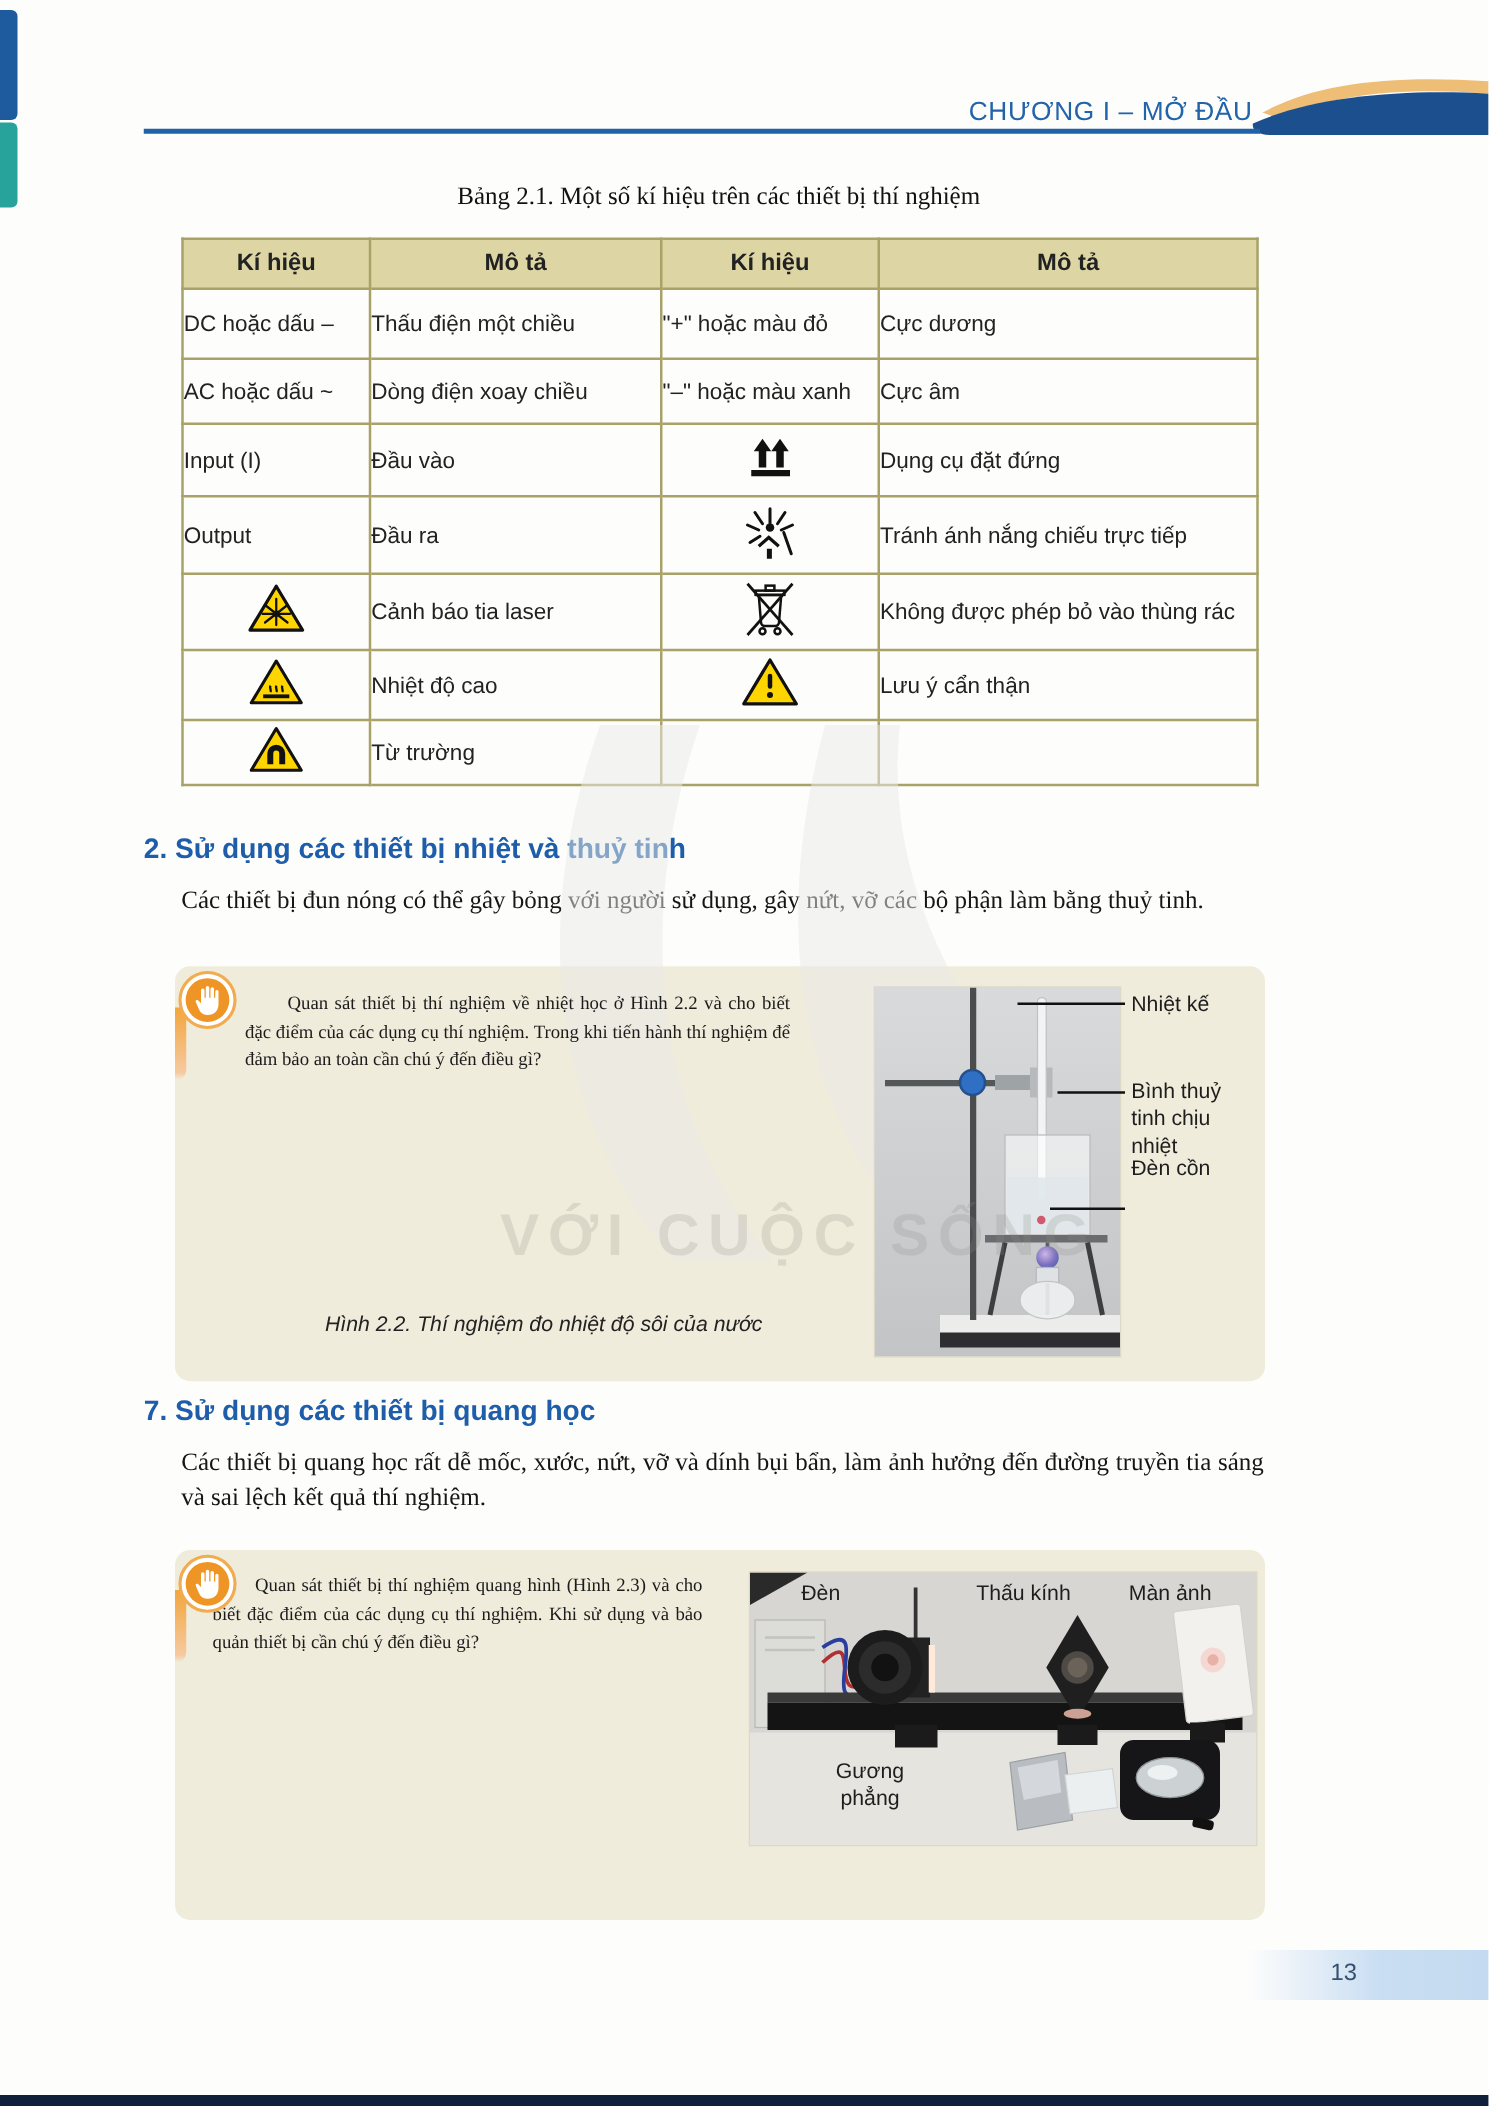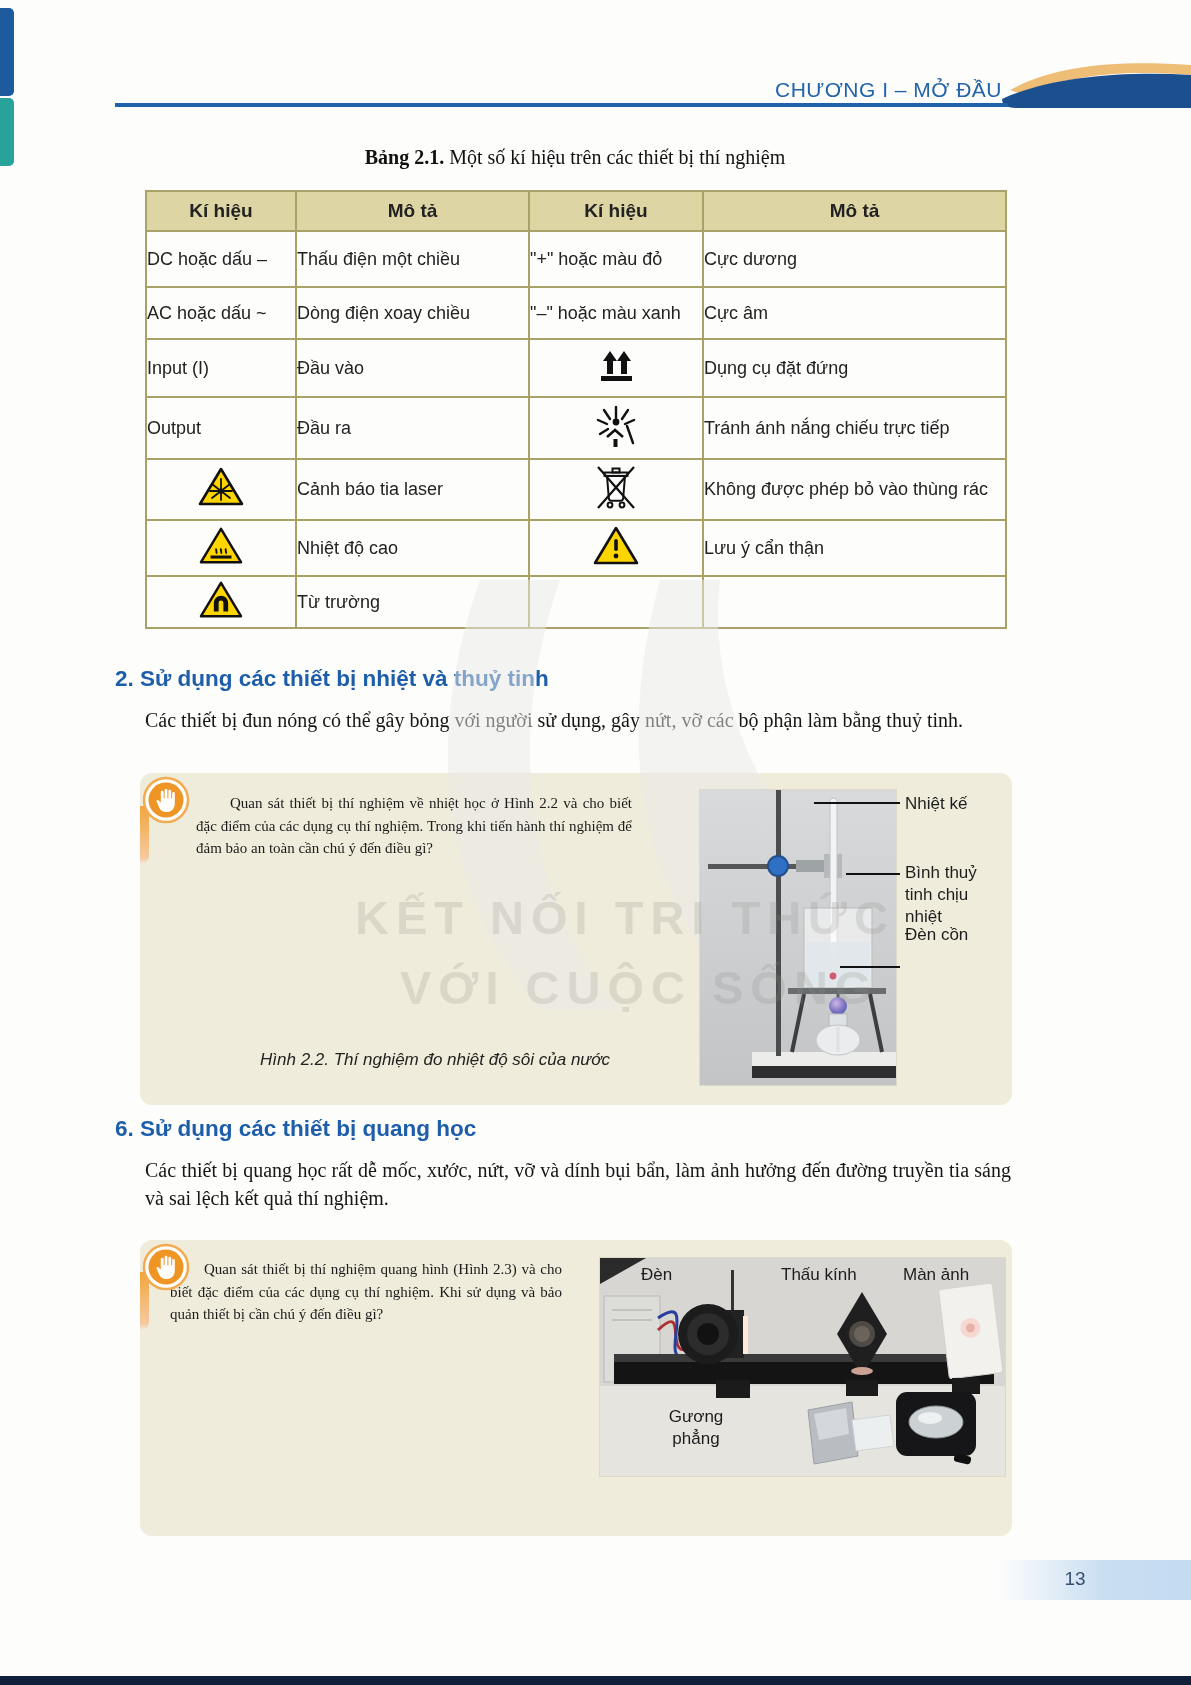--- a/index.html
+++ b/index.html
@@ -10,21 +10,21 @@
   .edge-tab.blue{top:8px;height:88px;background:#1d5a9e;}
   .edge-tab.teal{top:98px;height:68px;background:#27a39c;}
   
   .chapter{position:absolute;left:620px;top:78px;width:382px;text-align:right;
            font-size:21px;letter-spacing:.5px;color:#2263a9;font-weight:400;}
   .swoosh{position:absolute;left:1002px;top:60px;width:189px;height:48px;}
   .rule{position:absolute;left:115px;top:103px;width:893px;height:4px;background:#2062a8;}
   
   .tbl-title{position:absolute;left:145px;top:146px;width:860px;text-align:center;
              font-family:"Liberation Serif",serif;font-size:20px;color:#111;}
-  .tbl-title b{font-weight:700;}
+  .tbl-title b{font-weight:400;}
   
   .tbl{position:absolute;left:145px;top:190px;width:860px;border-collapse:collapse;table-layout:fixed;}
   .tbl th,.tbl td{border:2px solid #a9a268;font-size:18px;padding:2px 0;vertical-align:middle;}
   .tbl th{background:#ddd6a4;font-weight:700;font-size:19px;text-align:center;height:34px;color:#222;}
   .tbl td{text-align:left;color:#222;}
   .tbl td.sym{text-align:center;padding:2px 4px;}
   tr.r1 td{height:50px;} tr.r2 td{height:46px;} tr.r3 td{height:52px;} tr.r4 td{height:56px;}
   tr.r5 td{height:56px;} tr.r6 td{height:54px;} tr.r7 td{height:50px;} tr.r8 td{height:46px;}
   
   .sec-head{position:absolute;left:115px;width:880px;font-weight:700;font-size:22.5px;color:#1d5da9;}
@@ -202,21 +202,20 @@
       <td></td>
       <td></td>
     </tr>
   </tbody>
     </table>
 
   <svg class="wmleaf" style="left:420px;top:580px;width:380px;height:430px" viewBox="0 0 380 430">
     <path d="M60 0 C 10 140, 10 300, 120 430 L 200 430 C 90 300, 95 130, 140 0 Z" fill="#ebebe8"></path>
     <path d="M240 0 C 200 150, 210 300, 320 420 L 380 420 L 380 260 C 320 180, 290 90, 300 0 Z" fill="#ebebe8"></path>
   </svg>
-  <div class="wm" style="left:355px;top:890px;">KẾT NỐI TRI THỨC</div>
   <div class="wm" style="left:400px;top:960px;">VỚI CUỘC SỐNG</div>
 
   <div class="sec-head" style="top:666px;">2. Sử dụng các thiết bị nhiệt và thuỷ tinh</div>
   <div class="para" style="top:706px;">Các thiết bị đun nóng có thể gây bỏng với người sử dụng, gây nứt, vỡ các bộ phận làm bằng thuỷ tinh.</div>
 
   <div class="abox one"></div>
   <div class="accent" style="left:140px;top:806px;"></div>
   <svg class="hand" style="left:142px;top:776px;" viewBox="0 0 48 48">
     <circle cx="24" cy="24" r="22" fill="#fff" stroke="#f2ab4e" stroke-width="2.5"></circle>
     <circle cx="24" cy="24" r="17.5" fill="#ee9526"></circle>
@@ -258,21 +257,21 @@
   </svg>
 
   <div class="leader" style="left:814px;top:802px;width:86px;"></div>
   <div class="figlabel" style="left:905px;top:793px;width:90px;">Nhiệt kế</div>
   <div class="leader" style="left:846px;top:873px;width:54px;"></div>
   <div class="figlabel" style="left:905px;top:862px;width:92px;">Bình thuỷ tinh chịu nhiệt</div>
   <div class="leader" style="left:840px;top:966px;width:60px;"></div>
   <div class="figlabel" style="left:905px;top:924px;width:90px;">Đèn cồn</div>
   <div class="caption" style="left:260px;top:1050px;width:460px;">Hình 2.2. Thí nghiệm đo nhiệt độ sôi của nước</div>
 
-  <div class="sec-head" style="top:1116px;">6. Sử dụng các thiết bị quang học</div>
+  <div class="sec-head" style="top:1116px;">7. Sử dụng các thiết bị quang học</div>
   <div class="para" style="top:1156px;">Các thiết bị quang học rất dễ mốc, xước, nứt, vỡ và dính bụi bẩn, làm ảnh hưởng đến đường truyền tia sáng và sai lệch kết quả thí nghiệm.</div>
 
   <div class="abox two"></div>
   <div class="accent" style="left:140px;top:1272px;"></div>
   <svg class="hand" style="left:142px;top:1243px;" viewBox="0 0 48 48">
     <circle cx="24" cy="24" r="22" fill="#fff" stroke="#f2ab4e" stroke-width="2.5"></circle>
     <circle cx="24" cy="24" r="17.5" fill="#ee9526"></circle>
     <path d="M24 36c-4.2 0-6-2.4-7.4-5.8l-2-4.6c-.5-1.2 1-2.2 2-1.2l2.2 2.2V16.2a1.4 1.4 0 0 1 2.8 0v6h1v-8a1.4 1.4 0 0 1 2.8 0v8h1v-7a1.4 1.4 0 0 1 2.8 0v7h1v-5a1.3 1.3 0 0 1 2.6 0v10c0 5.4-3.2 8.8-8.8 8.8z" fill="#fff"></path>
   </svg>
   <div class="atext first" style="left:170px;top:1258px;width:392px;">Quan sát thiết bị thí nghiệm quang hình (Hình 2.3) và cho biết đặc điểm của các dụng cụ thí nghiệm. Khi sử dụng và bảo quản thiết bị cần chú ý đến điều gì?</div>

